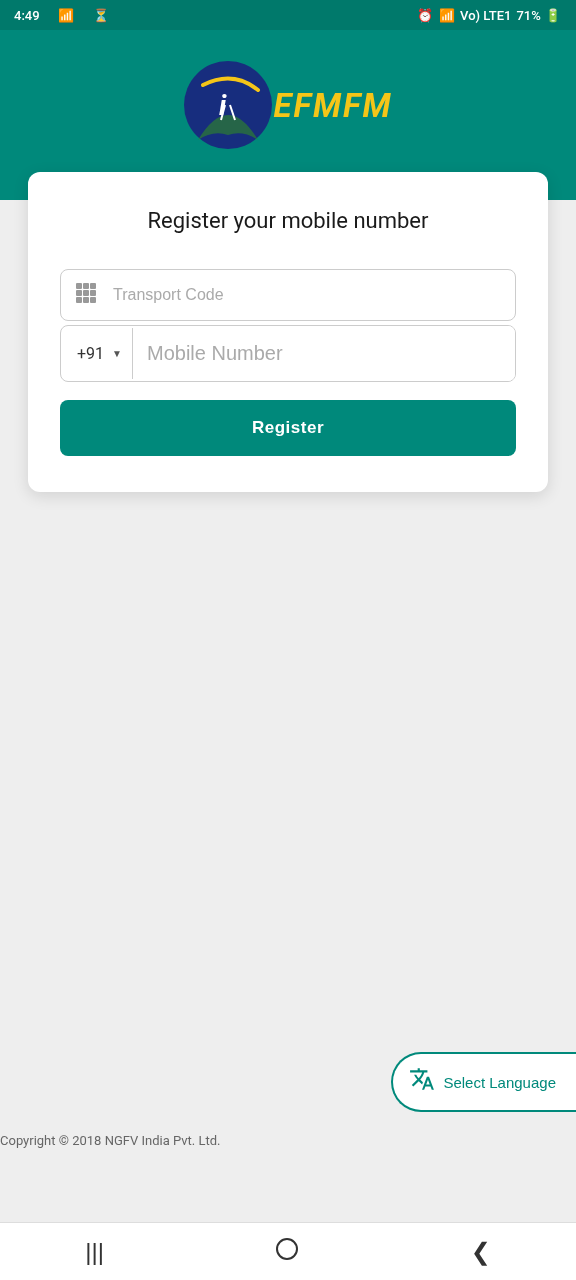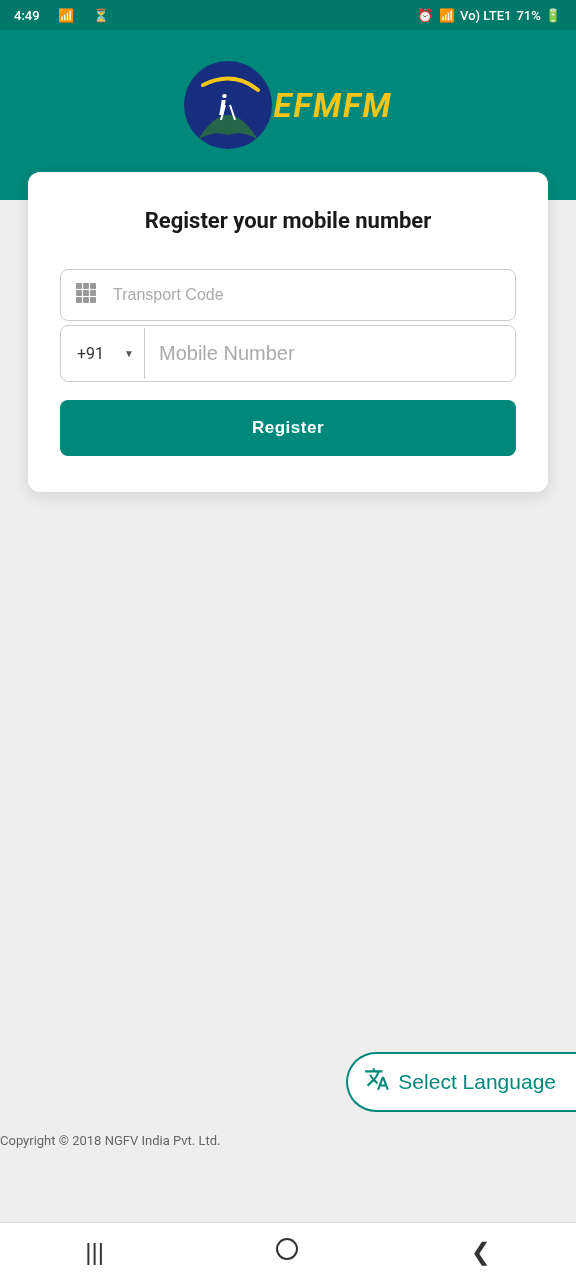--- a/index.html
+++ b/index.html
@@ -70,21 +70,21 @@
       background: white;
       border-radius: 12px;
       padding: 36px 32px 36px;
       width: 520px;
       margin-top: -28px;
       box-shadow: 0 4px 16px rgba(0,0,0,0.12);
     }
 
     .card-title {
       font-size: 22px;
-      font-weight: 700;
+      font-weight: 400;
       color: #1a1a1a;
       text-align: center;
       margin-bottom: 36px;
     }
 
     .input-group {
       margin-bottom: 4px;
     }
 
     .input-field {
@@ -126,21 +126,21 @@
       overflow: hidden;
     }
 
     .country-code {
       display: flex;
       align-items: center;
       padding: 16px 10px 16px 16px;
       font-size: 16px;
       color: #333;
       border-right: 1.5px solid #cccccc;
-      gap: 20px;
+      gap: 8px;
       cursor: pointer;
       white-space: nowrap;
     }
 
     .dropdown-arrow {
       font-size: 10px;
       color: #555;
     }
 
     .phone-number-input {
@@ -180,21 +180,21 @@
     .select-language-btn {
       display: flex;
       align-items: center;
       gap: 8px;
       border: 2px solid #00897b;
       border-right: none;
       border-radius: 30px 0 0 30px;
       padding: 12px 20px 12px 16px;
       background: white;
       color: #00897b;
-      font-size: 21px;
+      font-size: 15px;
       font-weight: 500;
       cursor: pointer;
     }
 
     .translate-icon {
       font-size: 22px;
       color: #00897b;
     }
 
     

